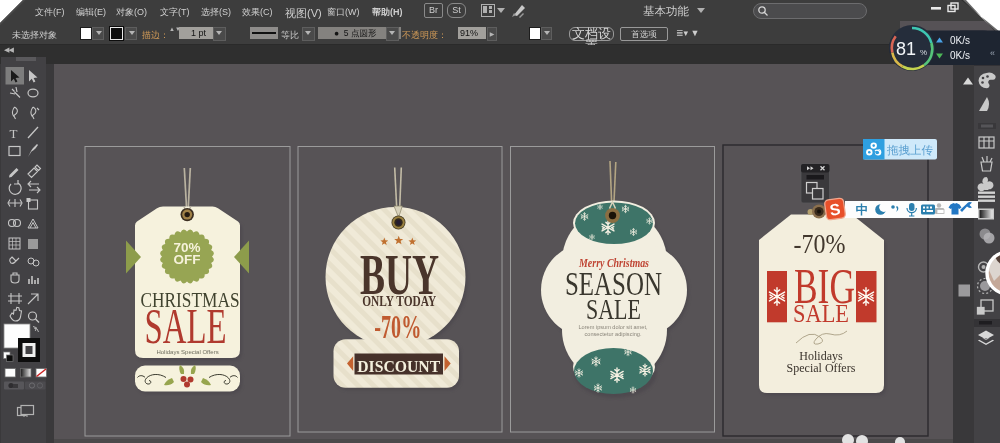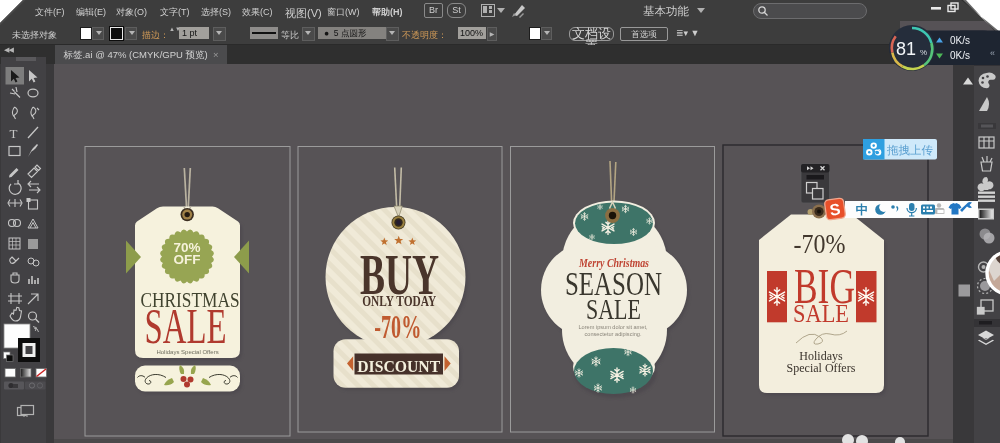--- a/index.html
+++ b/index.html
@@ -43,45 +43,44 @@
 <div class="abs" id="ctrlbar" style="left:0;top:21px;width:900px;height:23px;background:#3d3d3d;border-bottom:1px solid #2a2a2a;">
   <div class="abs" style="left:12px;top:8px;font-size:9px;color:#cdcdcd;">未选择对象</div>
   <div class="abs" style="left:80px;top:6px;width:10px;height:11px;background:#fff;border:1px solid #1d1d1d;"></div>
   <div class="abs" style="left:92px;top:6px;width:10px;height:11px;background:#4a4a4a;border:1px solid #5e5e5e;"></div>
   <div class="abs" style="left:96px;top:10px;width:0;height:0;border-left:3px solid transparent;border-right:3px solid transparent;border-top:4px solid #b5b5b5;"></div>
   <div class="abs" style="left:110px;top:6px;width:11px;height:11px;background:#0d0d0d;border:1px solid #e8e8e8;outline:1px solid #0d0d0d;"></div>
   <div class="abs" style="left:125px;top:6px;width:10px;height:11px;background:#4a4a4a;border:1px solid #5e5e5e;"></div>
   <div class="abs" style="left:129px;top:10px;width:0;height:0;border-left:3px solid transparent;border-right:3px solid transparent;border-top:4px solid #b5b5b5;"></div>
   <div class="abs" style="left:142px;top:8px;font-size:9px;color:#d29b57;">描边：</div>
   <div class="abs" style="left:169px;top:5px;width:8px;height:14px;color:#b5b5b5;font-size:6px;line-height:7px;text-align:center;">▲▼</div>
-  <div class="abs" style="left:179px;top:6px;width:27px;height:12px;background:#a2a09c;color:#141414;font-size:9px;line-height:12px;padding-left:3px;">1 pt</div>
+  <div class="abs" style="left:179px;top:6px;width:27px;height:12px;background:#a2a09c;color:#141414;font-size:9px;line-height:12px;padding-left:12px;">1 pt</div>
   <div class="abs" style="left:213px;top:6px;width:11px;height:12px;background:#4a4a4a;border:1px solid #5e5e5e;"></div>
   <div class="abs" style="left:216px;top:10px;width:0;height:0;border-left:3px solid transparent;border-right:3px solid transparent;border-top:4px solid #b5b5b5;"></div>
   <div class="abs" style="left:250px;top:6px;width:28px;height:12px;background:#8f8d8b;"></div>
   <div class="abs" style="left:252px;top:11px;width:24px;height:2px;background:#111;"></div>
   <div class="abs" style="left:281px;top:8px;font-size:9px;color:#cdcdcd;">等比</div>
   <div class="abs" style="left:302px;top:6px;width:11px;height:12px;background:#4a4a4a;border:1px solid #5e5e5e;"></div>
   <div class="abs" style="left:305px;top:10px;width:0;height:0;border-left:3px solid transparent;border-right:3px solid transparent;border-top:4px solid #b5b5b5;"></div>
-  <div class="abs" style="left:318px;top:6px;width:67px;height:12px;background:#84827f;color:#141414;font-size:8.5px;line-height:12px;padding-left:6px;">●&nbsp; 5 点圆形</div>
+  <div class="abs" style="left:318px;top:6px;width:67px;height:12px;background:#84827f;color:#141414;font-size:8.5px;line-height:12px;padding-left:16px;">●&nbsp; 5 点圆形</div>
   <div class="abs" style="left:386px;top:6px;width:11px;height:12px;background:#4a4a4a;border:1px solid #5e5e5e;"></div>
   <div class="abs" style="left:389px;top:10px;width:0;height:0;border-left:3px solid transparent;border-right:3px solid transparent;border-top:4px solid #b5b5b5;"></div>
   <div class="abs" style="left:402px;top:8px;font-size:9px;color:#d29b57;">不透明度：</div>
-  <div class="abs" style="left:458px;top:6px;width:26px;height:12px;background:#a2a09c;color:#141414;font-size:9px;line-height:12px;padding-left:2px;">100%</div>
+  <div class="abs" style="left:458px;top:6px;width:26px;height:12px;background:#a2a09c;color:#141414;font-size:9px;line-height:12px;padding-left:2px;">91%</div>
   <div class="abs" style="left:487px;top:6px;width:8px;height:12px;background:#4a4a4a;border:1px solid #5e5e5e;color:#b5b5b5;font-size:6px;line-height:12px;text-align:center;">▶</div>
   <div class="abs" style="left:503px;top:8px;font-size:9px;color:#cdcdcd;margin-top:27px;">样式：</div>
   <div class="abs" style="left:529px;top:6px;width:10px;height:11px;background:#fff;border:1px solid #1d1d1d;"></div>
   <div class="abs" style="left:541px;top:6px;width:9px;height:11px;background:#4a4a4a;border:1px solid #5e5e5e;"></div>
   <div class="abs" style="left:544px;top:10px;width:0;height:0;border-left:3px solid transparent;border-right:3px solid transparent;border-top:4px solid #b5b5b5;"></div>
   <div class="abs" style="left:569px;top:6px;width:43px;height:12px;border:1px solid #999;border-radius:6px;color:#d5d5d5;font-size:13px;text-align:center;line-height:12px;">文档设置</div>
   <div class="abs" style="left:620px;top:6px;width:46px;height:12px;border:1px solid #999;border-radius:2px;color:#d5d5d5;font-size:8.5px;text-align:center;line-height:12px;">首选项</div>
   <div class="abs" style="left:676px;top:7px;font-size:9px;color:#cdcdcd;">≣▾&nbsp;▼</div>
 </div>
 <div class="abs" id="tabbar" style="left:0;top:45px;width:1000px;height:19px;background:#2f2f2f;">
   <div class="abs" style="left:4px;top:1px;color:#b5b5b5;font-size:7px;letter-spacing:-1px;">◀◀</div>
-  <div class="abs" style="left:55px;top:0;width:172px;height:19px;background:#4b4b4d;color:#d2d2d2;font-size:9.5px;line-height:19px;text-align:center;">标签.ai @ 47% (CMYK/GPU 预览) &nbsp;<span style="color:#9a9a9a;">×</span></div>
 </div>
 
 <div class="abs" id="toolcol" style="left:0;top:64px;width:54px;height:379px;background:#3a393b;"></div>
 <div class="abs" id="toolbar" style="left:1px;top:57px;width:45px;height:386px;background:#424144;"></div>
 
 <div class="abs" id="canvas" style="left:54px;top:64px;width:899px;height:379px;background:#575356;"></div>
 
 <div class="abs" id="track" style="left:953px;top:64px;width:21px;height:379px;background:#39383a;"></div>
 <div class="abs" id="dock" style="left:974px;top:57px;width:26px;height:386px;background:#434245;"></div>
 

